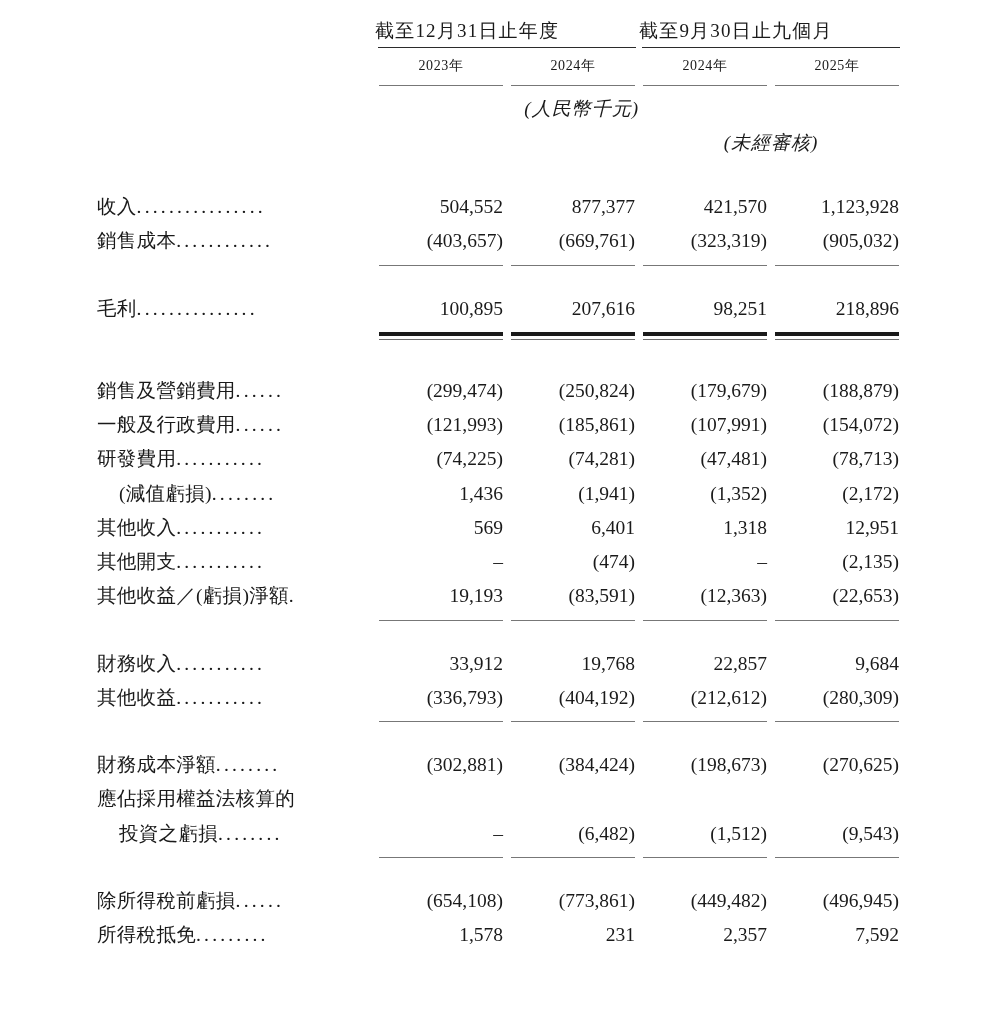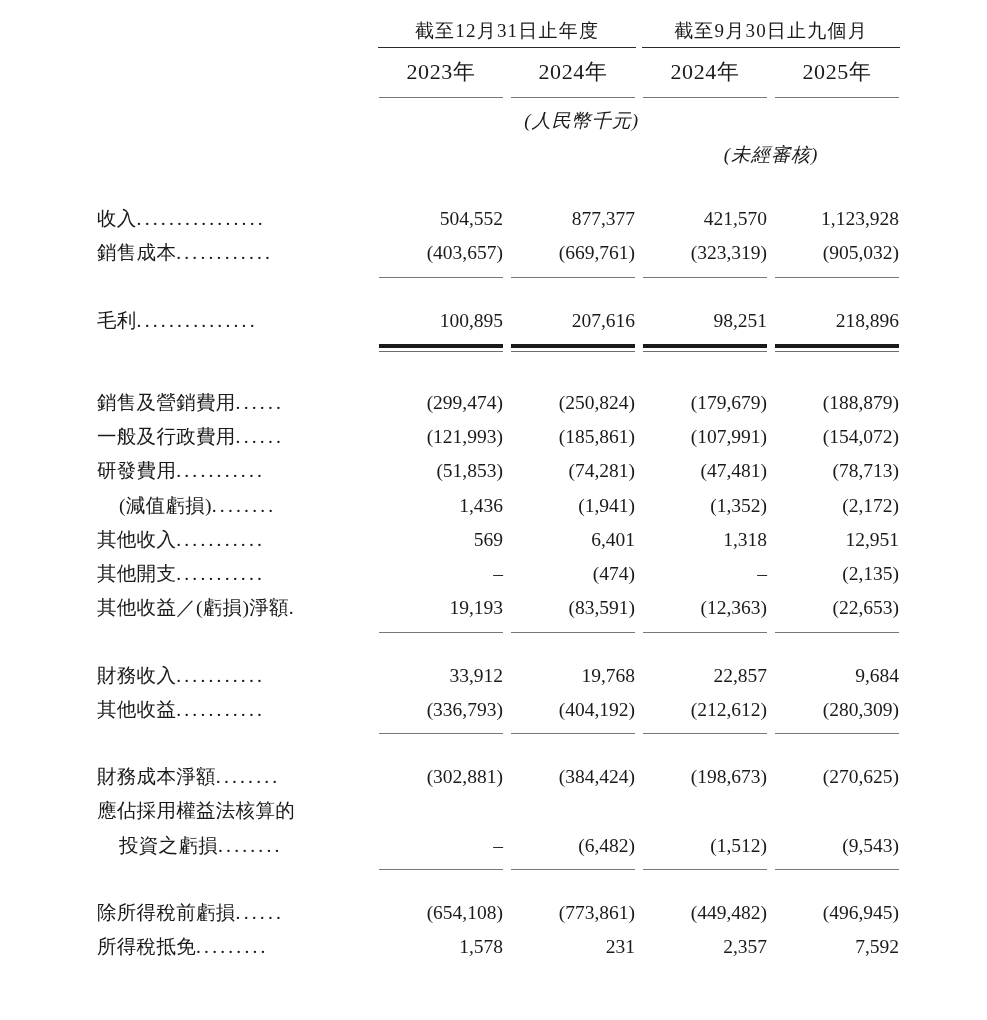--- a/index.html
+++ b/index.html
@@ -38,39 +38,38 @@
 
   td, th {
     padding: 0;
     vertical-align: bottom;
     font-weight: normal;
     border: none;
   }
 
   
   .hdr-group {
-    text-align: center;
     font-size: 19px;
     letter-spacing: 1.2px;
     padding-bottom: 3px;
     white-space: nowrap;
     margin-top: 36px;
   }
   .hdr-group-rule {
     height: 1px;
     padding: 0;
   }
   .hdr-group-rule > div {
     height: 1px;
     background: #2b2b2b;
     margin: 0 3px;
   }
   .hdr-year {
     text-align: center;
-    font-size: 22px;
+    font-size: 14px;
     letter-spacing: .6px;
     padding-top: 9px;
     padding-bottom: 4px;
     white-space: nowrap;
   }
   .hdr-year-rule > div {
     height: 1px;
     background: #2b2b2b;
     margin: 0 6px;
   }
@@ -281,21 +280,21 @@
     </tr>
     <tr>
       <td class="lbl"><span>一般及行政費用</span><span class="dots">......</span></td>
       <td class="num">(121,993)</td>
       <td class="num">(185,861)</td>
       <td class="num">(107,991)</td>
       <td class="num">(154,072)</td>
     </tr>
     <tr>
       <td class="lbl"><span>研發費用</span><span class="dots">...........</span></td>
-      <td class="num">(51,853)</td>
+      <td class="num">(74,225)</td>
       <td class="num">(74,281)</td>
       <td class="num">(47,481)</td>
       <td class="num">(78,713)</td>
     </tr>
     <tr>
       <td class="lbl indent"><span>(減值虧損)</span><span class="dots">........</span></td>
       <td class="num">1,436</td>
       <td class="num">(1,941)</td>
       <td class="num">(1,352)</td>
       <td class="num">(2,172)</td>

